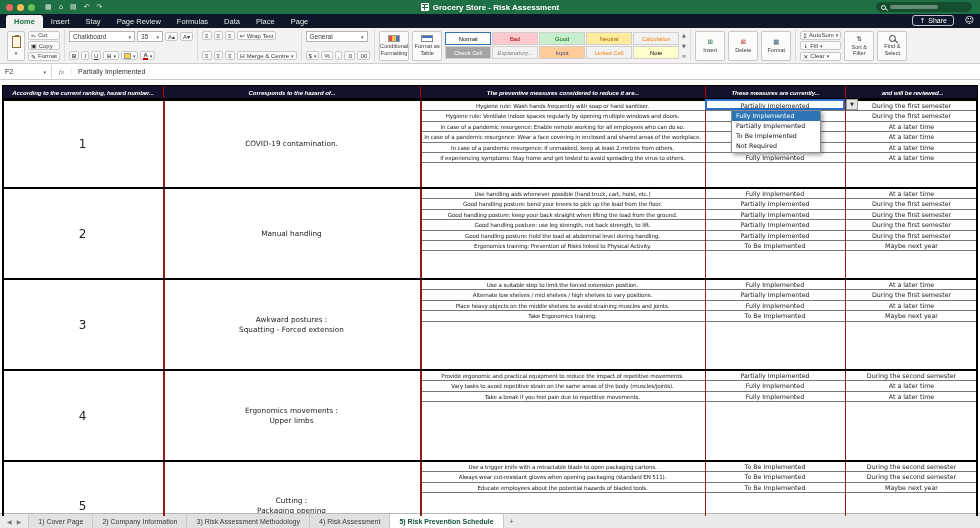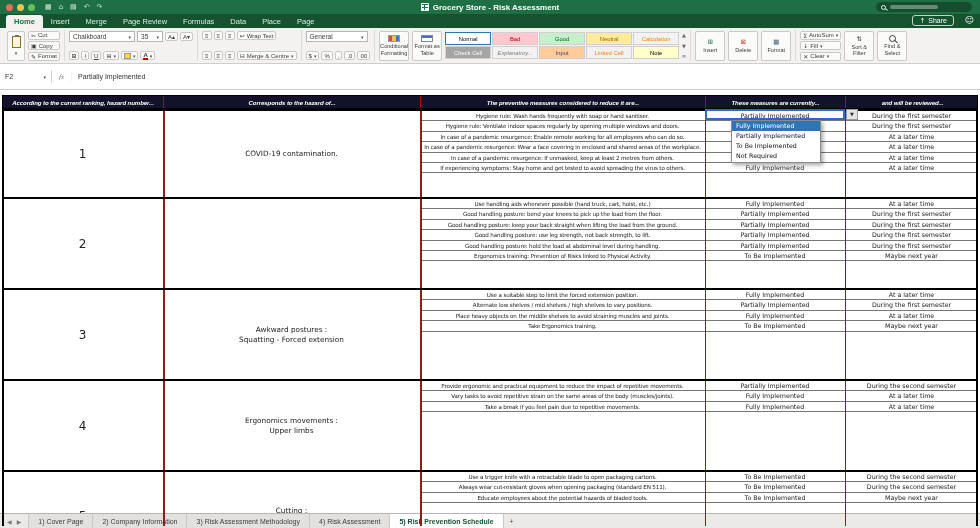--- a/index.html
+++ b/index.html
@@ -19,21 +19,21 @@
   .xlogo::after{content:"";position:absolute;inset:1px;background:
      linear-gradient(#1e7044,#1e7044) 0 0/100% 1px no-repeat,
      linear-gradient(#1e7044,#1e7044) 0 50%/100% 1px no-repeat,
      linear-gradient(#1e7044,#1e7044) 50% 0/1px 100% no-repeat;}
   .search{position:absolute;right:8px;top:2px;width:96px;height:10px;background:rgba(0,0,0,.3);border-radius:5px;display:flex;align-items:center;gap:4px;padding:0 5px;}
   .magw{width:5px;height:5px;border:1px solid #e8f1ec;border-radius:50%;position:relative;flex:0 0 auto;}
   .magw::after{content:"";position:absolute;width:3px;height:1px;background:#e8f1ec;right:-3px;bottom:-1px;transform:rotate(40deg);}
   .scribble{width:48px;height:4px;background:rgba(255,255,255,.35);border-radius:2px;}
 
   
-  .tabbar{position:relative;height:14px;background:#14532d;display:flex;align-items:flex-end;padding:0 6px;}
+  .tabbar{position:relative;height:14px;background:#0f172a;display:flex;align-items:flex-end;padding:0 6px;}
   .rtab{color:#dcebe2;font-size:7.5px;padding:2px 8px 2px;white-space:nowrap;}
   .rtab.active{background:#f3f2f1;color:#1e7044;font-weight:bold;border-radius:3px 3px 0 0;}
   .share{position:absolute;right:26px;top:1px;height:11px;border:1px solid rgba(255,255,255,.75);border-radius:3px;color:#fff;font-size:7px;display:flex;align-items:center;gap:3px;padding:0 6px;}
   .smiley{position:absolute;right:6px;top:1px;color:#fff;font-size:9px;font-family:"DejaVu Sans",sans-serif;}
 
   
   .ribbon{height:36px;background:#f3f2f1;border-bottom:1px solid #cfcecd;display:flex;align-items:stretch;padding:2px 3px;font-size:6.5px;color:#3b3a39;}
   .rgroup{display:flex;gap:3px;padding:1px 4px;border-right:1px solid #dddbd9;align-items:center;}
   .vcol{flex-direction:column;align-items:flex-start;justify-content:space-between;}
   .hrow{display:flex;gap:2px;align-items:center;}
@@ -54,21 +54,21 @@
   .faticon{width:12px;height:7px;border:1px solid #888;background:
      linear-gradient(#4472c4,#4472c4) 0 0/100% 2px no-repeat,#fff;}
   .gallery{display:grid;grid-template-columns:repeat(5,46px);grid-auto-rows:13px;gap:1px;}
   .chip{border:1px solid #d2d0ce;font-size:5.8px;display:flex;align-items:center;justify-content:center;overflow:hidden;white-space:nowrap;}
   .chip.selected{outline:1.5px solid #2e75b6;outline-offset:-1px;}
   .galarrows{display:flex;flex-direction:column;justify-content:space-between;height:27px;color:#666;font-size:5px;font-family:"DejaVu Sans",sans-serif;}
   .magd{width:7px;height:7px;border:1.2px solid #3b3a39;border-radius:50%;position:relative;}
   .magd::after{content:"";position:absolute;width:4px;height:1.2px;background:#3b3a39;right:-3px;bottom:-1px;transform:rotate(40deg);}
 
   
-  .fbar{height:26px;background:#fff;border-bottom:1px solid #cfcecd;display:flex;align-items:center;font-size:7px;color:#333;}
+  .fbar{height:16px;background:#fff;border-bottom:1px solid #cfcecd;display:flex;align-items:center;font-size:7px;color:#333;}
   .namebox{width:52px;height:13px;border-right:1px solid #d8d6d4;display:flex;align-items:center;justify-content:space-between;padding:0 5px;}
   .fx{font-family:"Liberation Serif",serif;font-style:italic;color:#777;padding:0 7px;border-right:1px solid #eee;}
   .fval{padding-left:6px;}
 
   
   .sheet{position:relative;height:436px;background:#fff;overflow:hidden;}
   .thead{position:absolute;left:2px;top:5px;width:976px;height:14px;display:grid;grid-template-columns:161px 257px 285px 140px 133px;background:#12122b;border:1px solid #000;}
   .th{color:#fff;font-size:6.1px;font-weight:bold;font-style:italic;display:flex;align-items:center;justify-content:center;white-space:nowrap;overflow:hidden;border-right:1px solid #c00000;letter-spacing:-.1px;}
   .th:last-child{border-right:none;}
   .blocks{position:absolute;left:2px;top:19px;width:976px;}
@@ -119,21 +119,21 @@
     <div class="search">
       <span class="magw"></span>
       <span class="scribble"></span>
     </div>
   </div>
 
   <div class="tabbar">
     <div style="display:flex;align-items:flex-end;">
         <div class="rtab active">Home</div>
         <div class="rtab">Insert</div>
-        <div class="rtab">Merge</div>
+        <div class="rtab">Stay</div>
         <div class="rtab">Page Review</div>
         <div class="rtab">Formulas</div>
         <div class="rtab">Data</div>
         <div class="rtab">Place</div>
         <div class="rtab">Page</div>
       </div>
     <div class="share">
       <span class="gi">↑</span>
       <span>Share</span>
     </div>
@@ -368,20 +368,21 @@
           </div>
         </div>
         <div class="block" style="height: 91px;">
           <div class="vl" style="left: 0px; background: rgb(0, 0, 0); width: 2px;"></div>
           <div class="vl" style="left: 161px; background: rgb(143, 29, 20); width: 1.5px;"></div>
           <div class="vl" style="left: 418px; background: rgb(143, 29, 20); width: 1.5px;"></div>
           <div class="vl" style="left: 703px; background: rgb(143, 29, 20); width: 1px;"></div>
           <div class="vl" style="left: 843px; background: rgb(143, 29, 20); width: 1px;"></div>
           <div class="vl" style="left: 974px; background: rgb(0, 0, 0); width: 2px;"></div>
           <div class="colA">2</div>
+          <div class="colB">Manual handling</div>
           <div class="rows">
             <div class="mrow">
               <div class="mc measure">Use handling aids whenever possible (hand truck, cart, hoist, etc.)</div>
               <div class="mc status">Fully Implemented</div>
               <div class="mc review">At a later time</div>
             </div>
             <div class="mrow">
               <div class="mc measure">Good handling posture: bend your knees to pick up the load from the floor.</div>
               <div class="mc status">Partially Implemented</div>
               <div class="mc review">During the first semester</div>

